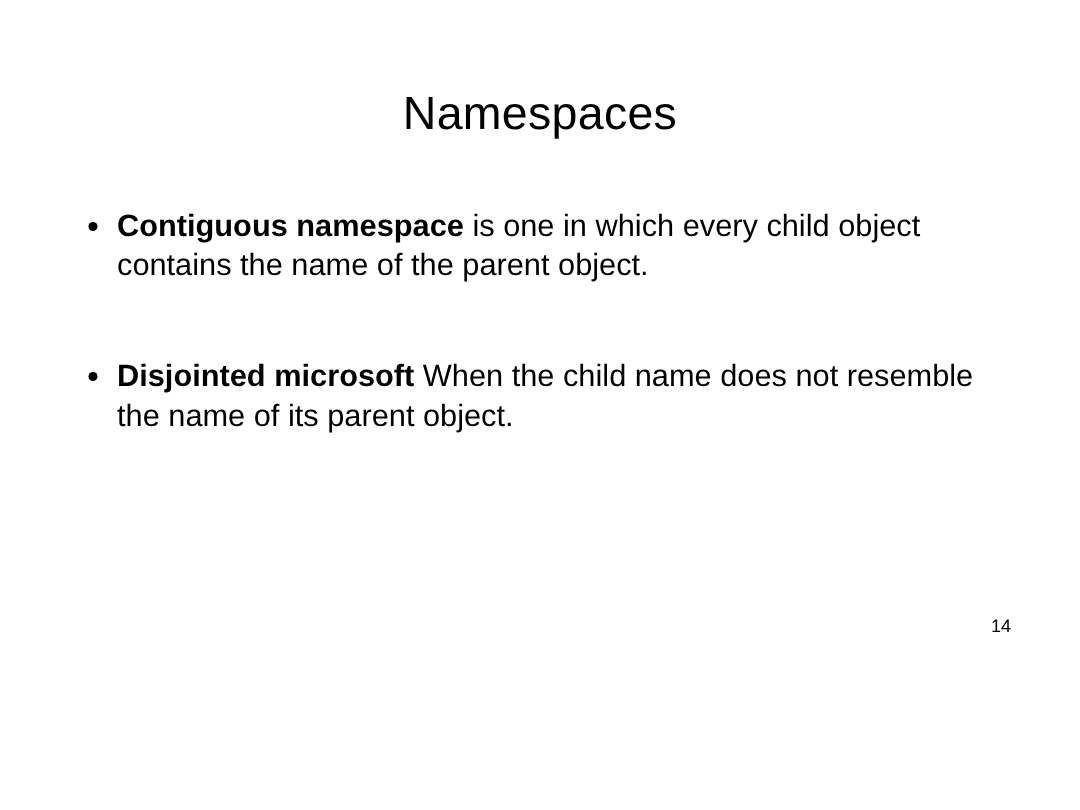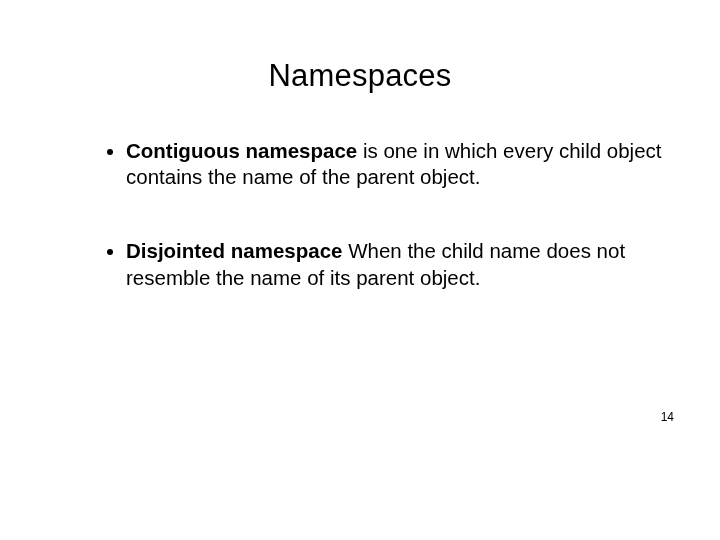--- a/index.html
+++ b/index.html
@@ -36,21 +36,20 @@
     font-size: 20.5px;
     line-height: 1.28;
   }
   ul.lvl1 {
     list-style: disc;
     margin: 0;
     padding-left: 26px;
   }
   ul.lvl1 > li {
     margin-bottom: 20px;
-    margin-left: 48px;
   }
   ul.lvl2 {
     list-style: none;
     margin: 6px 0 0 0;
     padding-left: 20px;
     font-size: 18.5px;
   }
   ul.lvl2 > li {
     padding-left: 18px;
     position: relative;
@@ -93,20 +92,20 @@
     <ul class="lvl1">
       <li>
         <b>Contiguous namespace</b><span> is one in which every child object contains the name of the parent object.</span>
       </li>
     </ul>
 
     <div class="gap"></div>
 
     <ul class="lvl1">
       <li>
-        <b>Disjointed namespace</b><span> When the child name does not resemble the name of its parent object.</span>
+        <b>Disjointed microsoft</b><span> When the child name does not resemble the name of its parent object.</span>
       </li>
     </ul>
   </div>
 
   <div class="footer-right">14</div>
 
 </div>
 
 </body></html>

